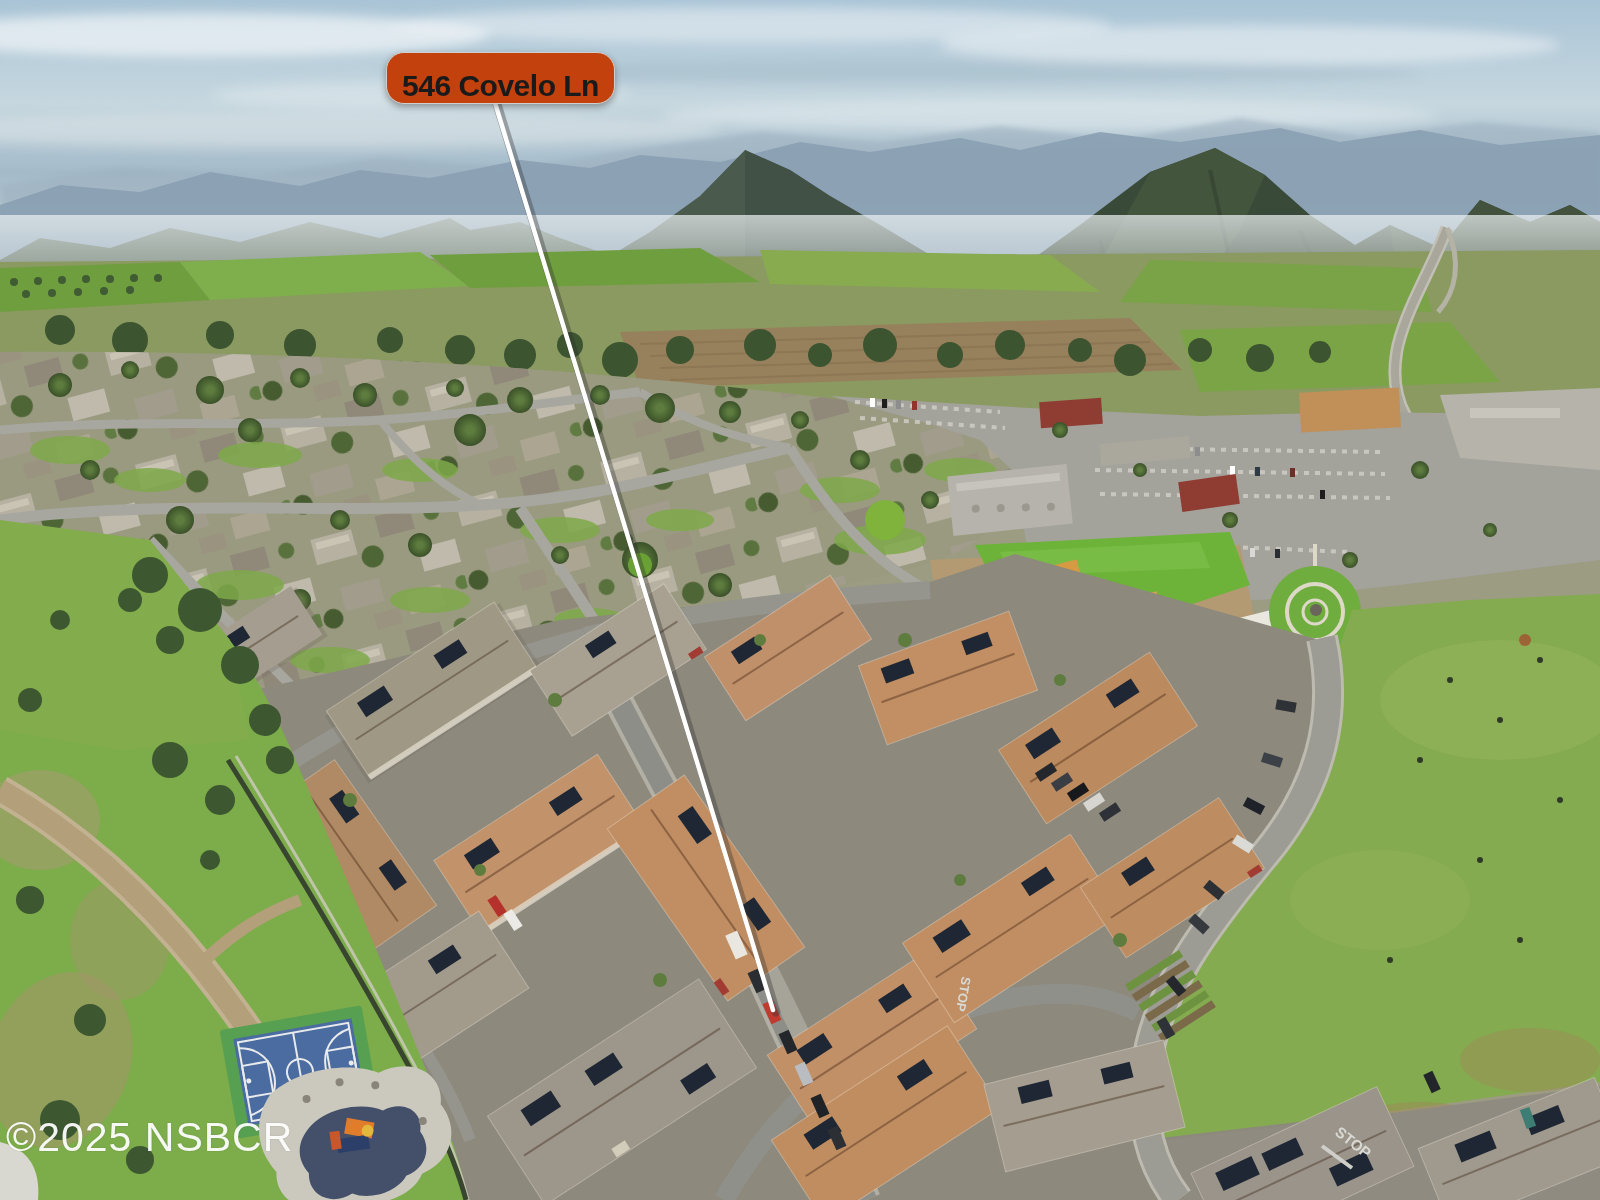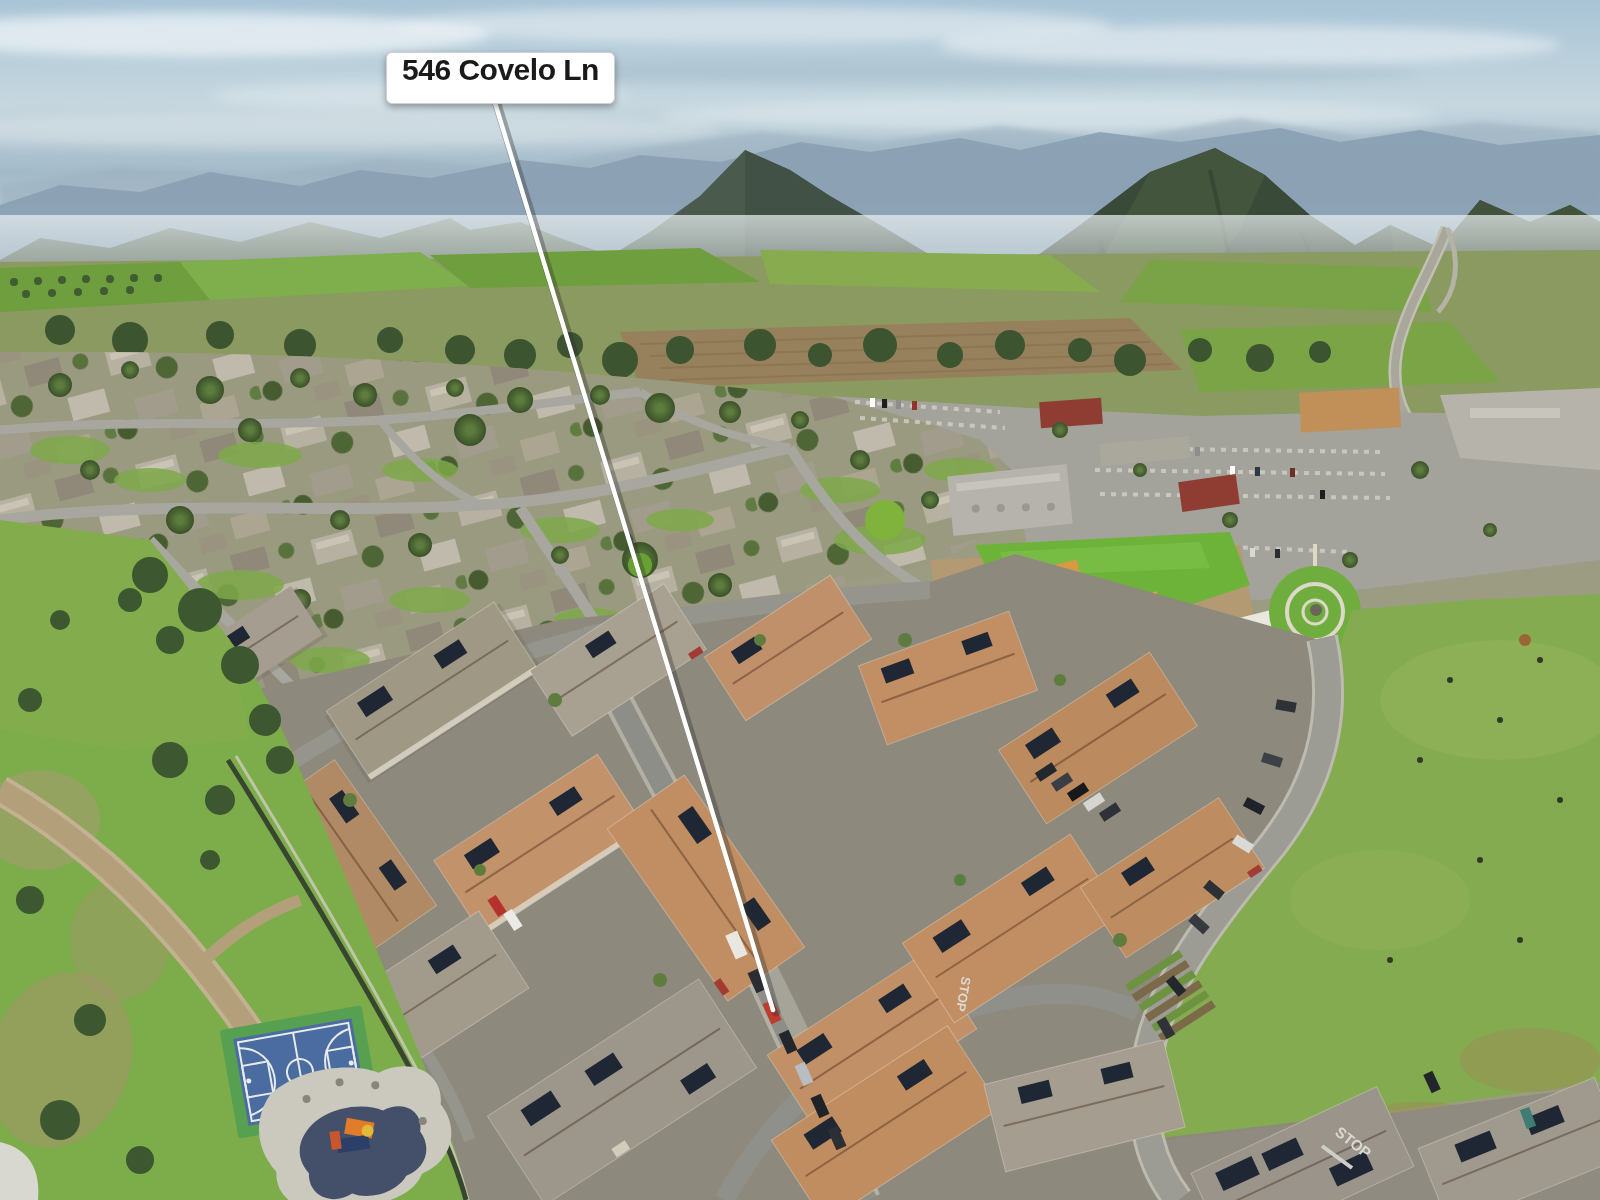--- a/index.html
+++ b/index.html
@@ -1,23 +1,23 @@
 <!DOCTYPE html>
 <html><head>
 <meta charset="utf-8">
 <style>
   html,body{margin:0;padding:0;background:#222;}
   .stage{position:relative;width:1600px;height:1200px;overflow:hidden;
          background:#9c9c82;font-family:"Liberation Sans",sans-serif;}
   .stage svg{position:absolute;left:0;top:0;display:block;}
   .addr-label{
     position:absolute;left:386px;top:52px;width:227px;height:50px;
-    background:#ffffff;border:1px solid #cfcfcf;border-radius:6px;
+    background:#c2410c;border:1px solid #cfcfcf;border-radius:18px;
     box-shadow:0 3px 7px rgba(0,0,0,.35);
-    display:flex;align-items:flex-start;justify-content:center;z-index:30;
+    display:flex;align-items:flex-end;justify-content:center;z-index:30;
   }
   .addr-label span{
     font-size:30px;font-weight:700;color:#1a1a1a;letter-spacing:-0.5px;
     font-family:"Liberation Sans","DejaVu Sans",sans-serif;white-space:nowrap;
   }
   .watermark{
     position:absolute;left:6px;top:1114px;z-index:30;
     font-size:41px;font-weight:400;color:#ffffff;opacity:.93;
     letter-spacing:1px;font-family:"Liberation Sans","DejaVu Sans",sans-serif;
     text-shadow:0 0 2px rgba(0,0,0,.15);white-space:nowrap;
@@ -574,13 +574,14 @@
   <g>
     <line x1="497" y1="104" x2="776" y2="1012" stroke="rgba(45,45,45,0.35)" stroke-width="9" stroke-linecap="round"></line>
     <line x1="495" y1="103" x2="773" y2="1010" stroke="#ffffff" stroke-width="4.5" stroke-linecap="round"></line>
   </g>
 </svg>
 
 <div class="addr-label">
   <span>546 Covelo Ln</span>
 </div>
 
+<div class="watermark">©2025 NSBCR</div>
 </div>
 
 </body></html>

